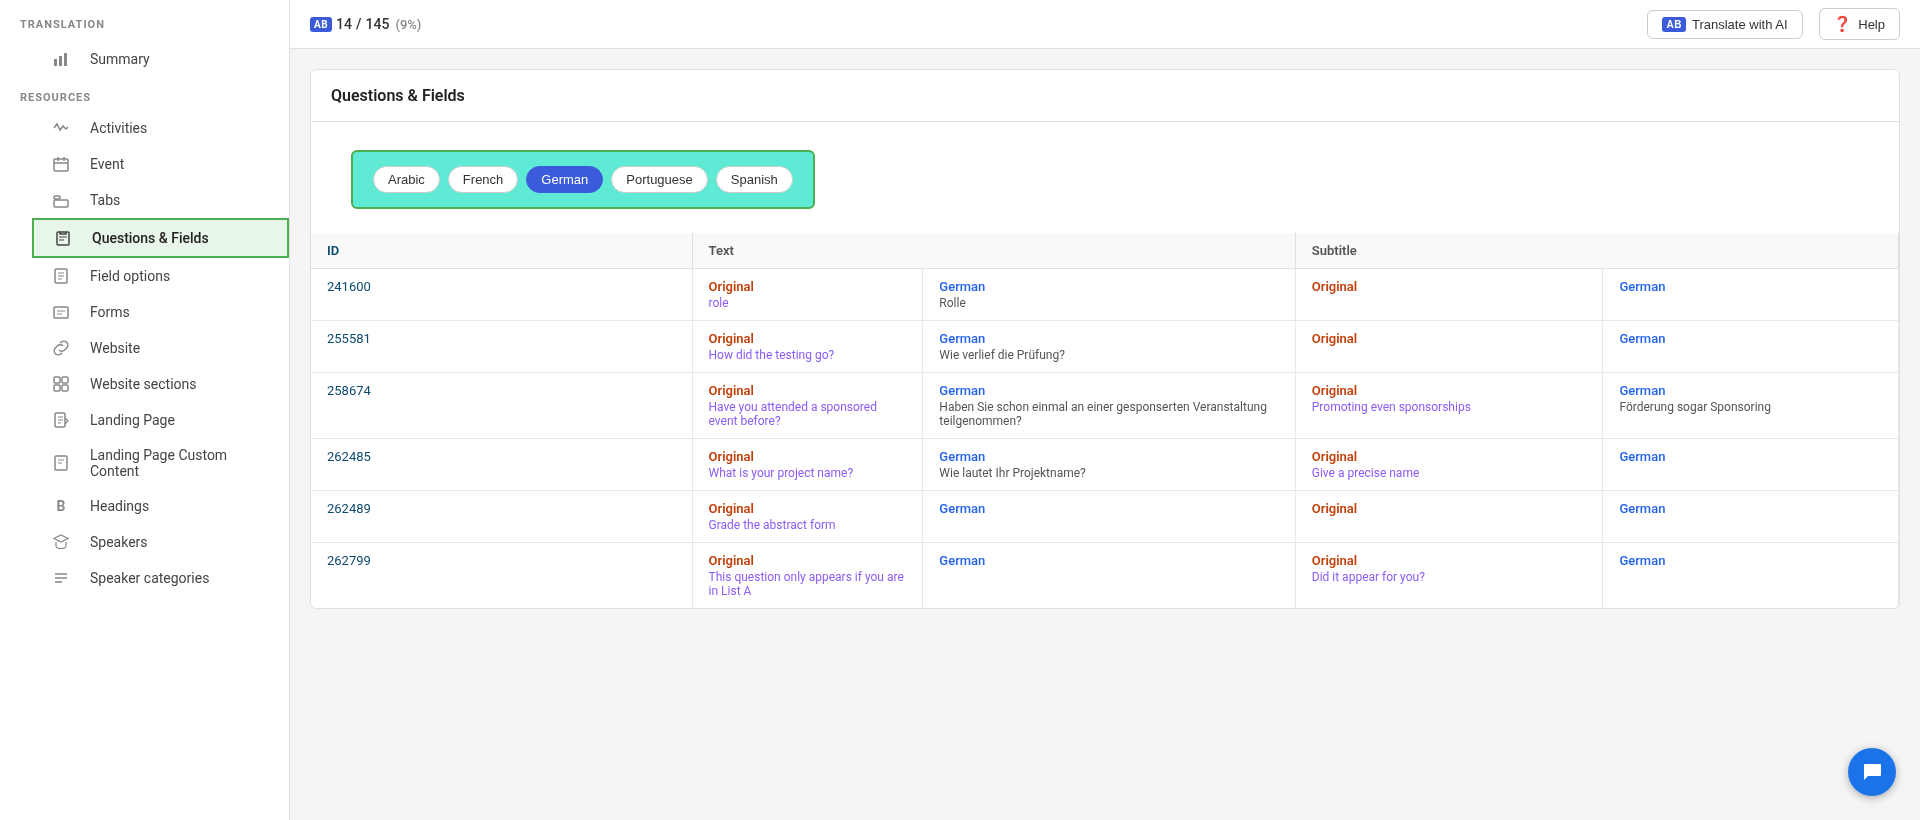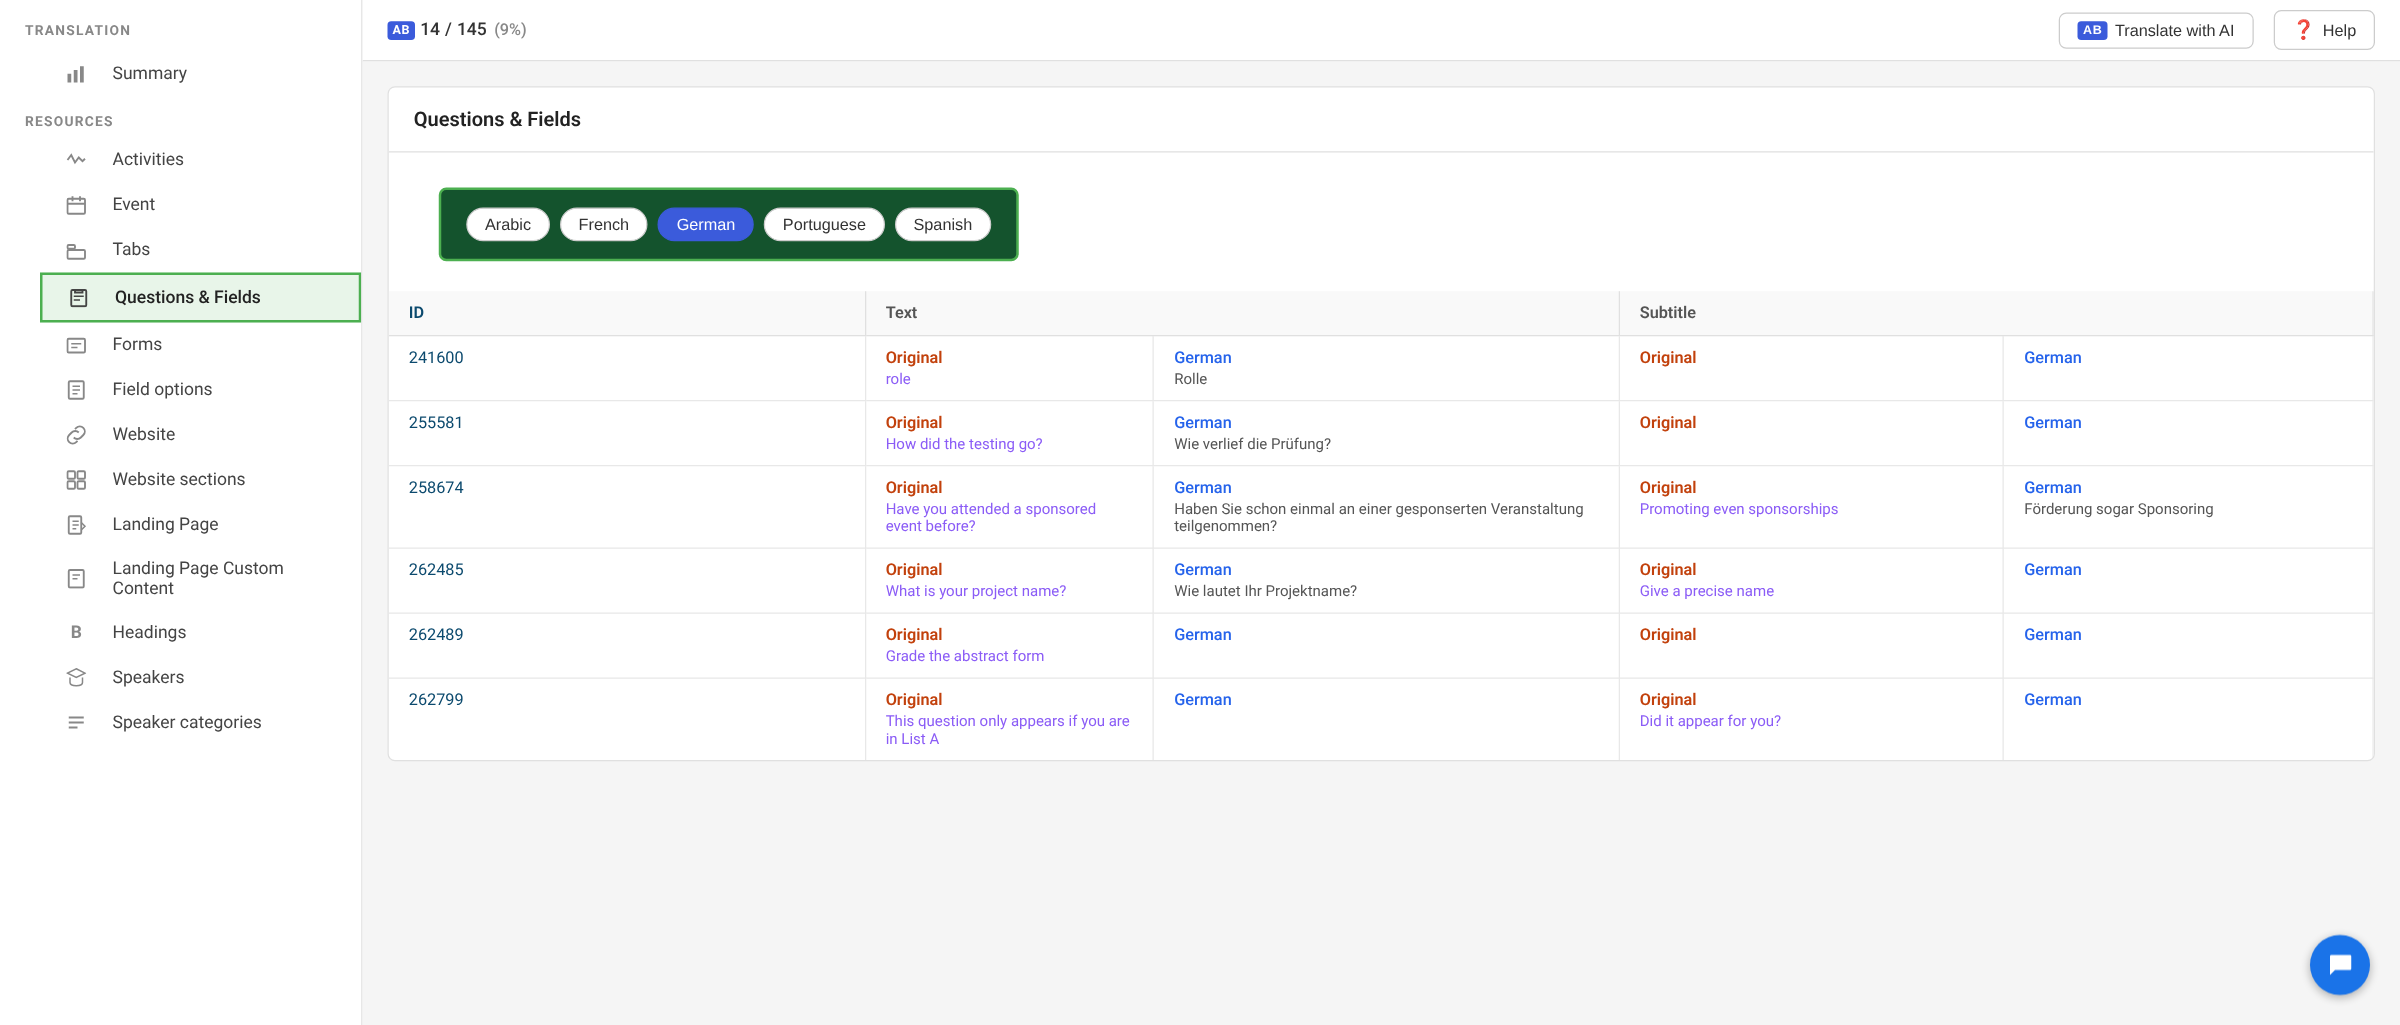--- a/index.html
+++ b/index.html
@@ -166,21 +166,21 @@
 
     
     .lang-tabs {
       display: flex;
       align-items: center;
       gap: 8px;
       padding: 14px 20px;
       border: 2px solid #4caf50;
       margin: 0 20px 0 20px;
       border-radius: 6px;
-      background: #14532d;
+      background: #5eead4;
       width: fit-content;
       margin-top: 14px;
       margin-bottom: 0;
     }
     .lang-tab {
       padding: 5px 14px;
       border-radius: 20px;
       border: 1px solid #ccc;
       background: #fff;
       cursor: pointer;
@@ -303,35 +303,35 @@
           <path d="M5 2v2h6V2" stroke="#444" stroke-width="1.5"></path>
           <path d="M4 7h8M4 10h5" stroke="#444" stroke-width="1.2"></path>
         </svg>
     </span>
     <span>Questions &amp; Fields</span>
   </div>
 
   <div class="sidebar-item">
     <span class="icon">
       <svg width="16" height="16" viewBox="0 0 16 16" fill="none">
+          <rect x="2" y="1" width="12" height="14" rx="1" stroke="#888" stroke-width="1.5" fill="none"></rect>
+          <path d="M5 5h6M5 8h6M5 11h4" stroke="#888" stroke-width="1.2"></path>
+        </svg>
+    </span>
+    <span>Field options</span>
+  </div>
+
+  <div class="sidebar-item">
+    <span class="icon">
+      <svg width="16" height="16" viewBox="0 0 16 16" fill="none">
           <rect x="1" y="3" width="14" height="11" rx="1" stroke="#888" stroke-width="1.5" fill="none"></rect>
           <path d="M4 7h8M4 10h5" stroke="#888" stroke-width="1.2"></path>
         </svg>
     </span>
     <span>Forms</span>
-  </div>
-
-  <div class="sidebar-item">
-    <span class="icon">
-      <svg width="16" height="16" viewBox="0 0 16 16" fill="none">
-          <rect x="2" y="1" width="12" height="14" rx="1" stroke="#888" stroke-width="1.5" fill="none"></rect>
-          <path d="M5 5h6M5 8h6M5 11h4" stroke="#888" stroke-width="1.2"></path>
-        </svg>
-    </span>
-    <span>Field options</span>
   </div>
 
   <div class="sidebar-item">
     <span class="icon">
       <svg width="16" height="16" viewBox="0 0 16 16" fill="none">
           <path d="M6 10a4 4 0 0 0 5.66 0l2-2a4 4 0 0 0-5.66-5.66L7 3.34" stroke="#888" stroke-width="1.5" fill="none"></path>
           <path d="M10 6a4 4 0 0 0-5.66 0l-2 2a4 4 0 0 0 5.66 5.66L9 12.66" stroke="#888" stroke-width="1.5" fill="none"></path>
         </svg>
     </span>
     <span>Website</span>

